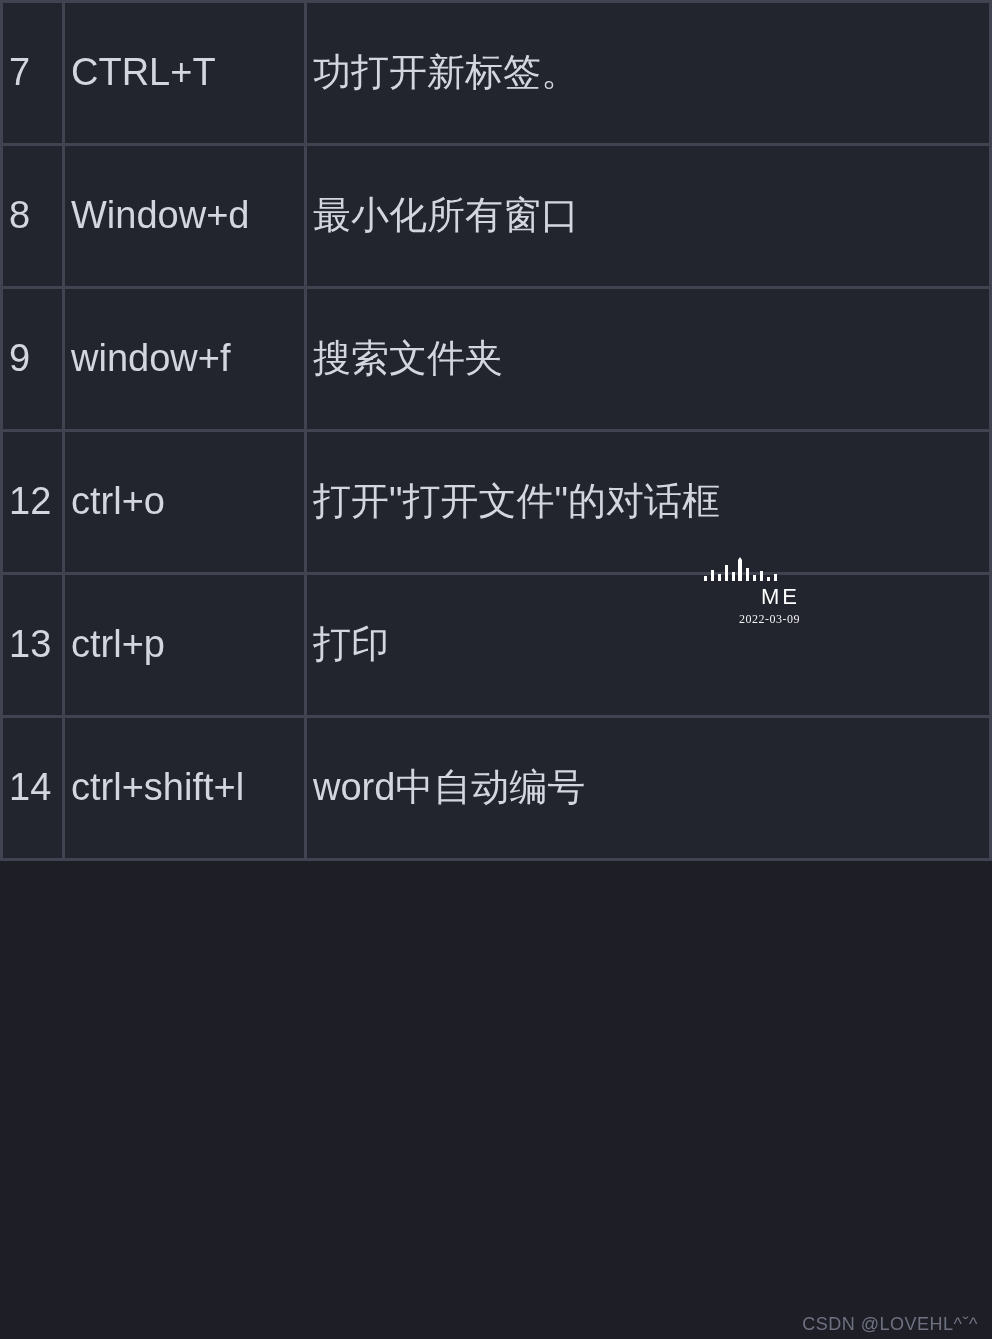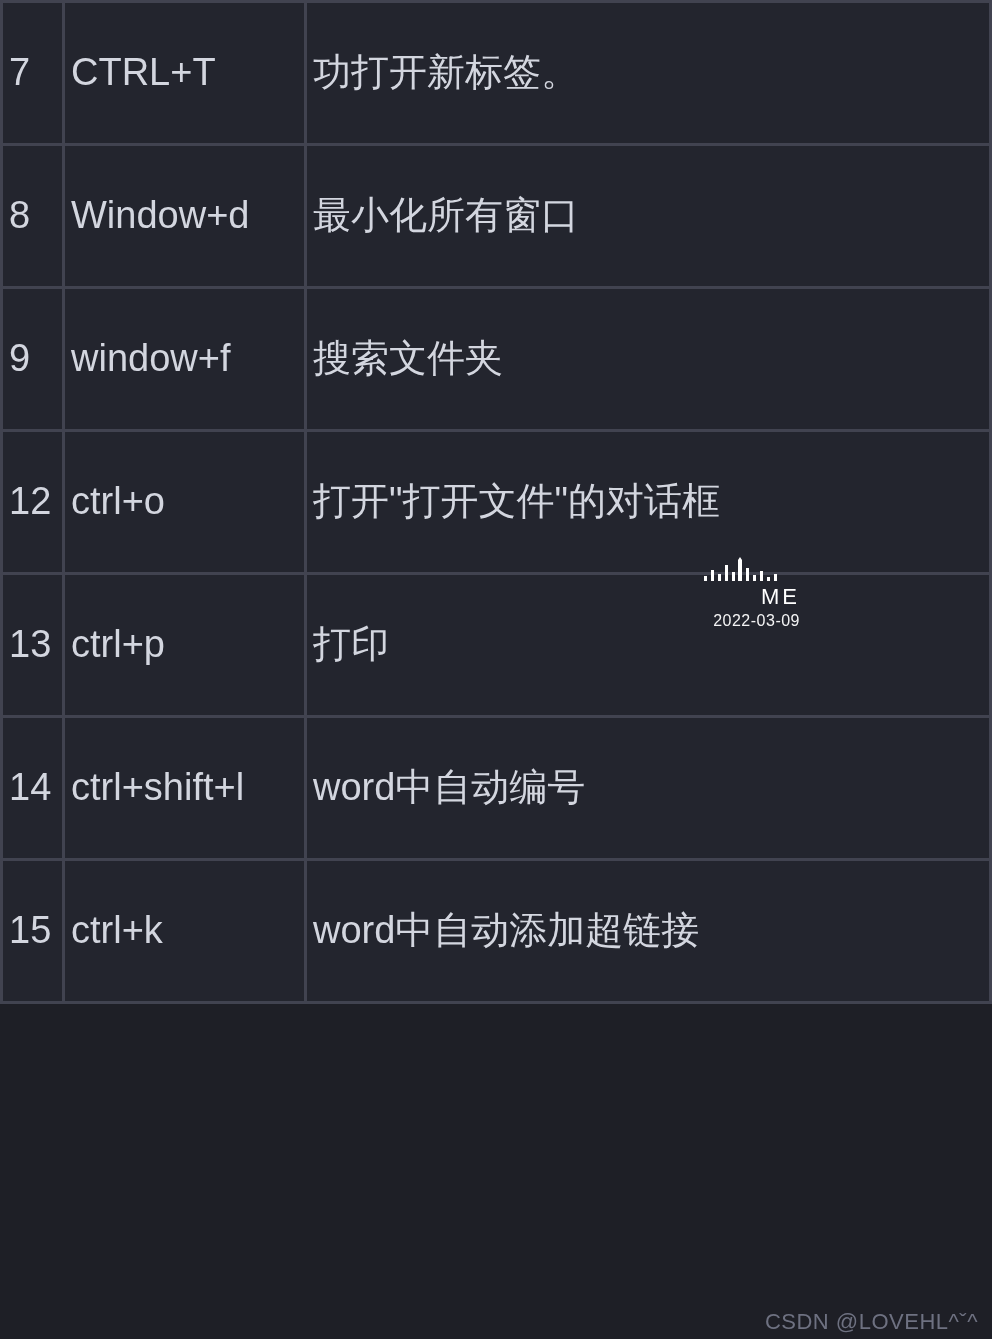--- a/index.html
+++ b/index.html
@@ -40,30 +40,31 @@
     color: #ffffff;
     pointer-events: none;
   }
   .watermark svg { display: block; margin: 0 auto 2px auto; }
   .watermark .wm-me {
     font-size: 22px;
     letter-spacing: 3px;
     font-weight: 500;
   }
   .watermark .wm-date {
-    font-size: 16px;
+    font-size: 12px;
     letter-spacing: 0.5px;
     margin-top: 2px;
     opacity: 0.95;
+    font-family: Liberation Serif, serif;
   }
   .footer-credit {
     position: absolute;
     right: 14px;
     bottom: 4px;
-    font-size: 22px;
+    font-size: 18px;
     color: #6e7181;
     letter-spacing: 0.5px;
   }
 </style>
 </head>
 <body>
 
 <table class="shortcuts">
   <colgroup>
     <col class="c-num">
@@ -94,25 +95,20 @@
     <tr>
       <td>13</td>
       <td>ctrl+p</td>
       <td>打印</td>
     </tr>
     <tr>
       <td>14</td>
       <td>ctrl+shift+l</td>
       <td>word中自动编号</td>
     </tr>
-    <tr>
-      <td>15</td>
-      <td>ctrl+k</td>
-      <td>word中自动添加超链接</td>
-    </tr>
   </tbody>
 </table>
 
 <div class="watermark">
   <span>
     <svg width="84" height="26" viewBox="0 0 84 26">
       <path d="M1 25 L6 25 L6 20 L9 20 L9 25 L13 25 L13 14 L16 14 L16 25
                L20 25 L20 18 L23 18 L23 25 L27 25 L27 9 L30 9 L30 25
                L34 25 L34 16 L37 16 L37 25 L40 25 L40 4 L42 1 L44 4 L44 25
                L48 25 L48 12 L51 12 L51 25 L55 25 L55 19 L58 19 L58 25

